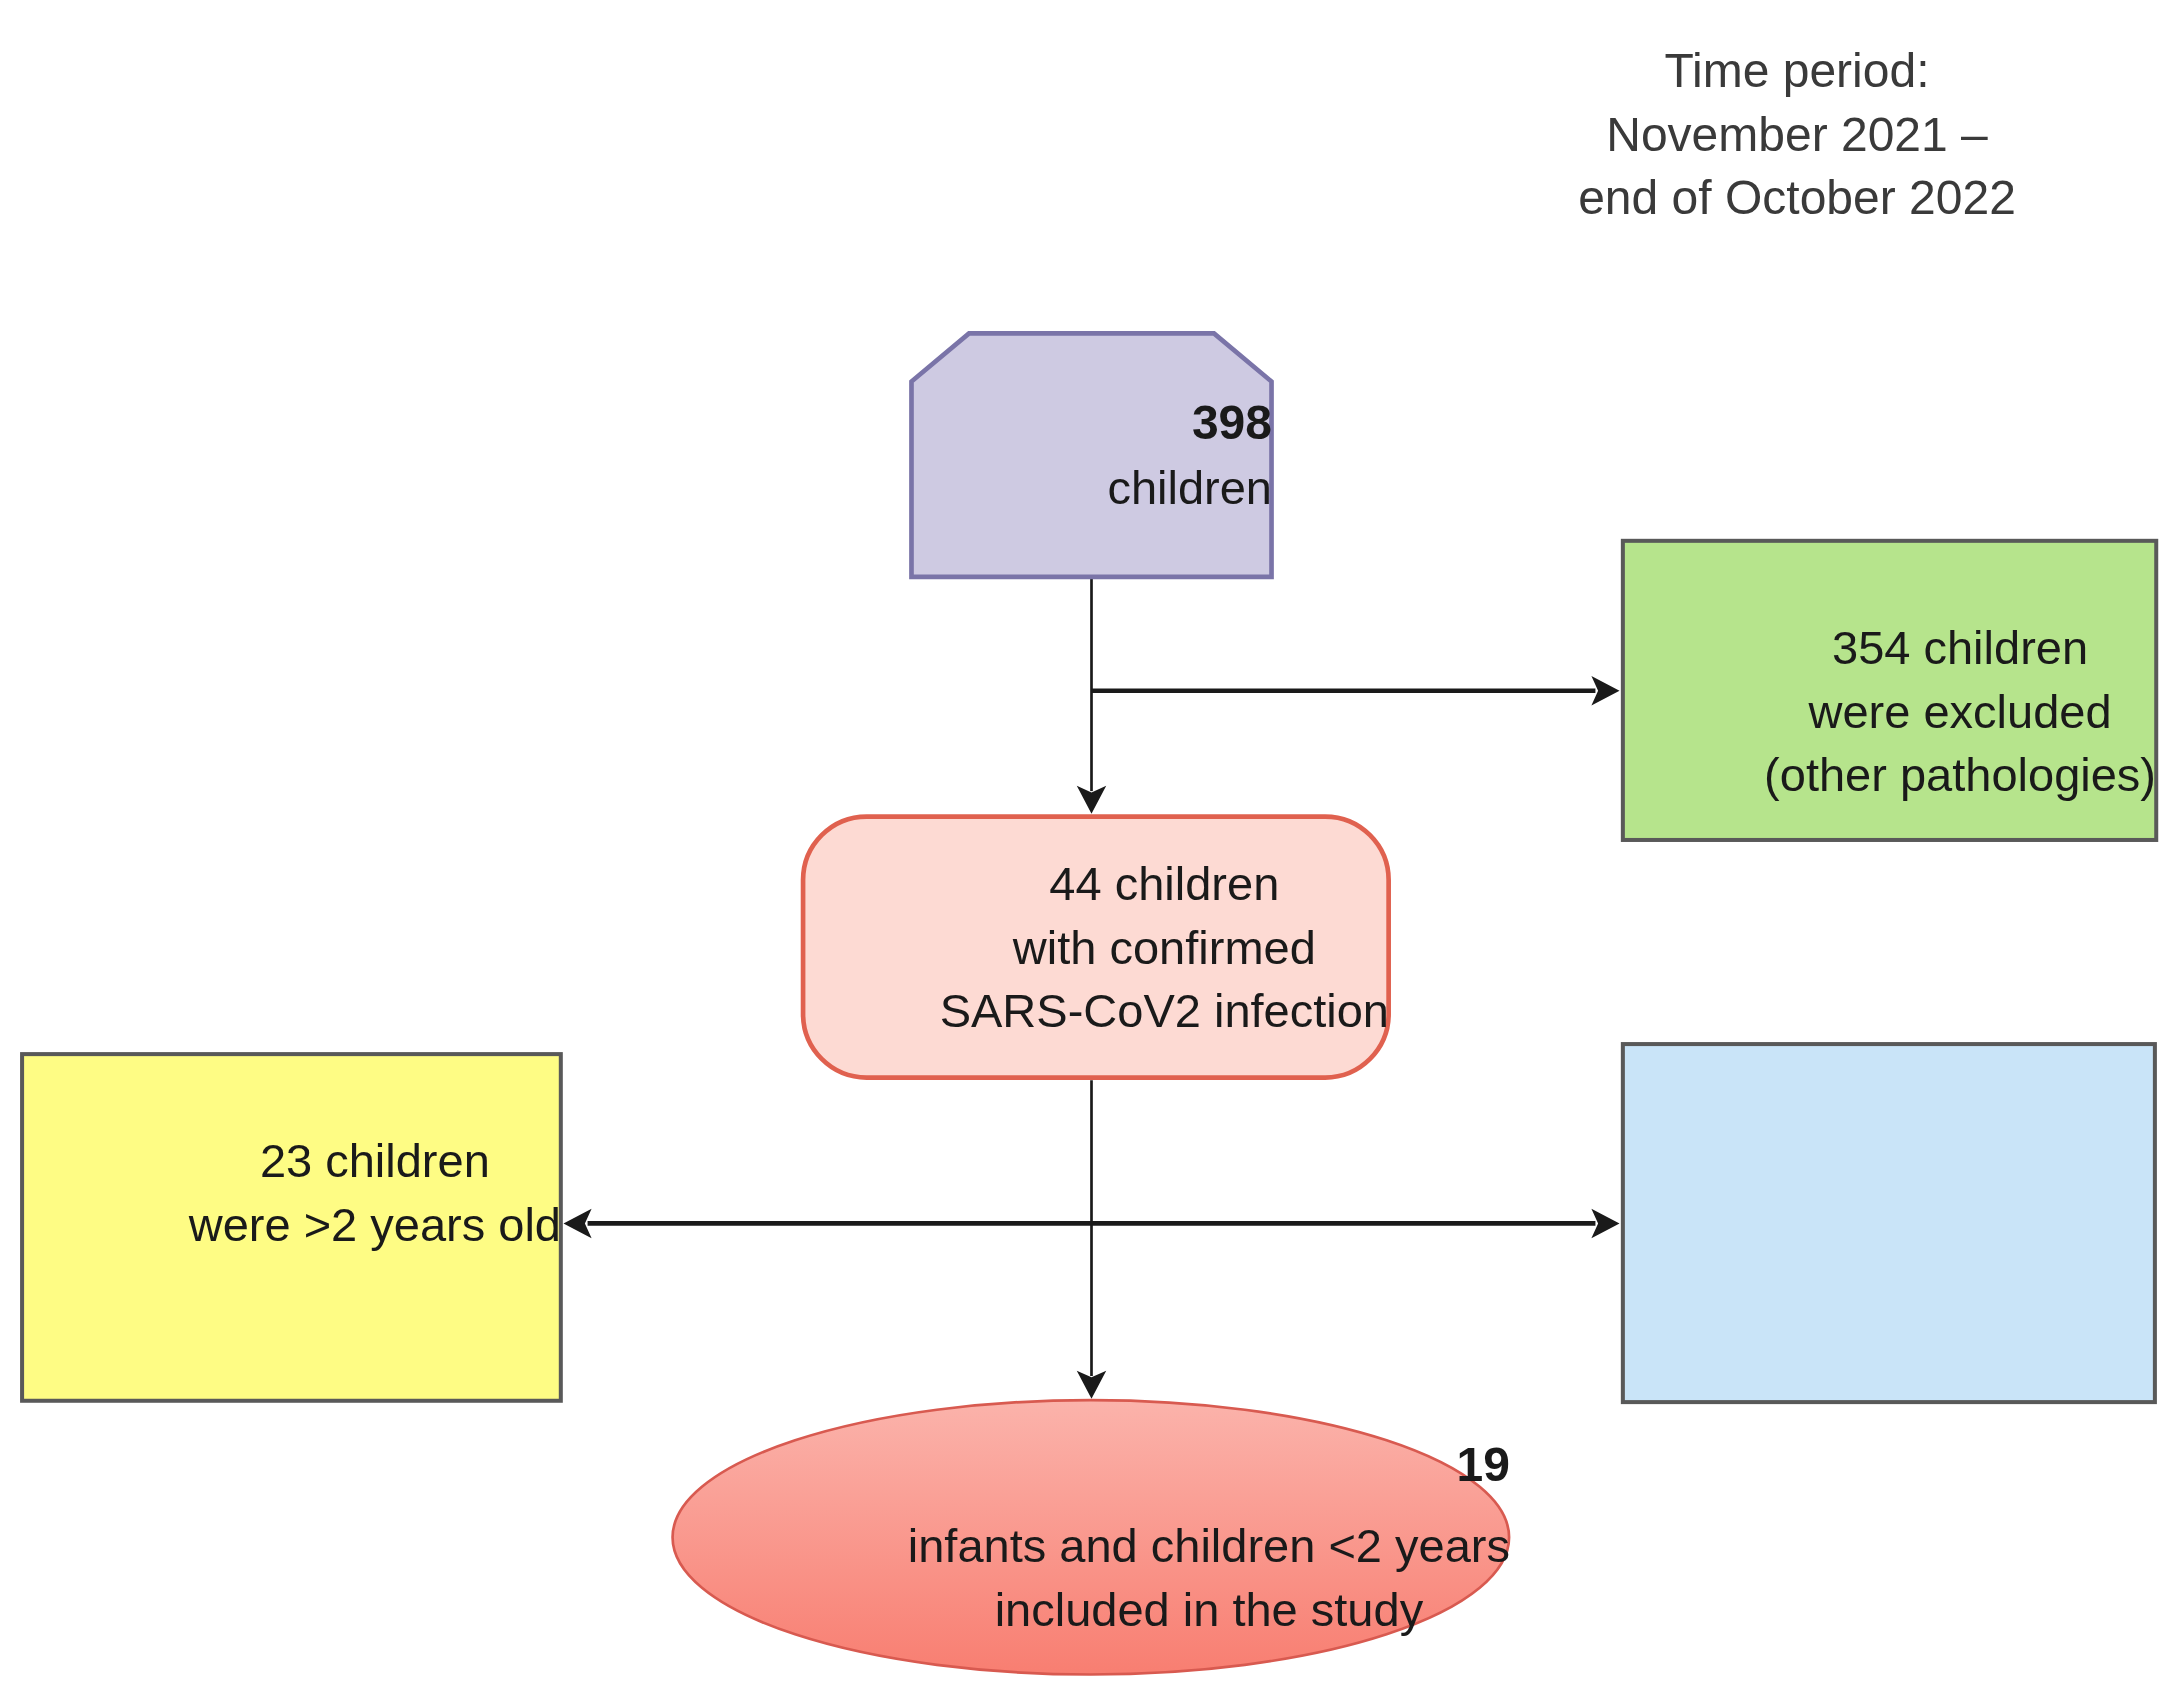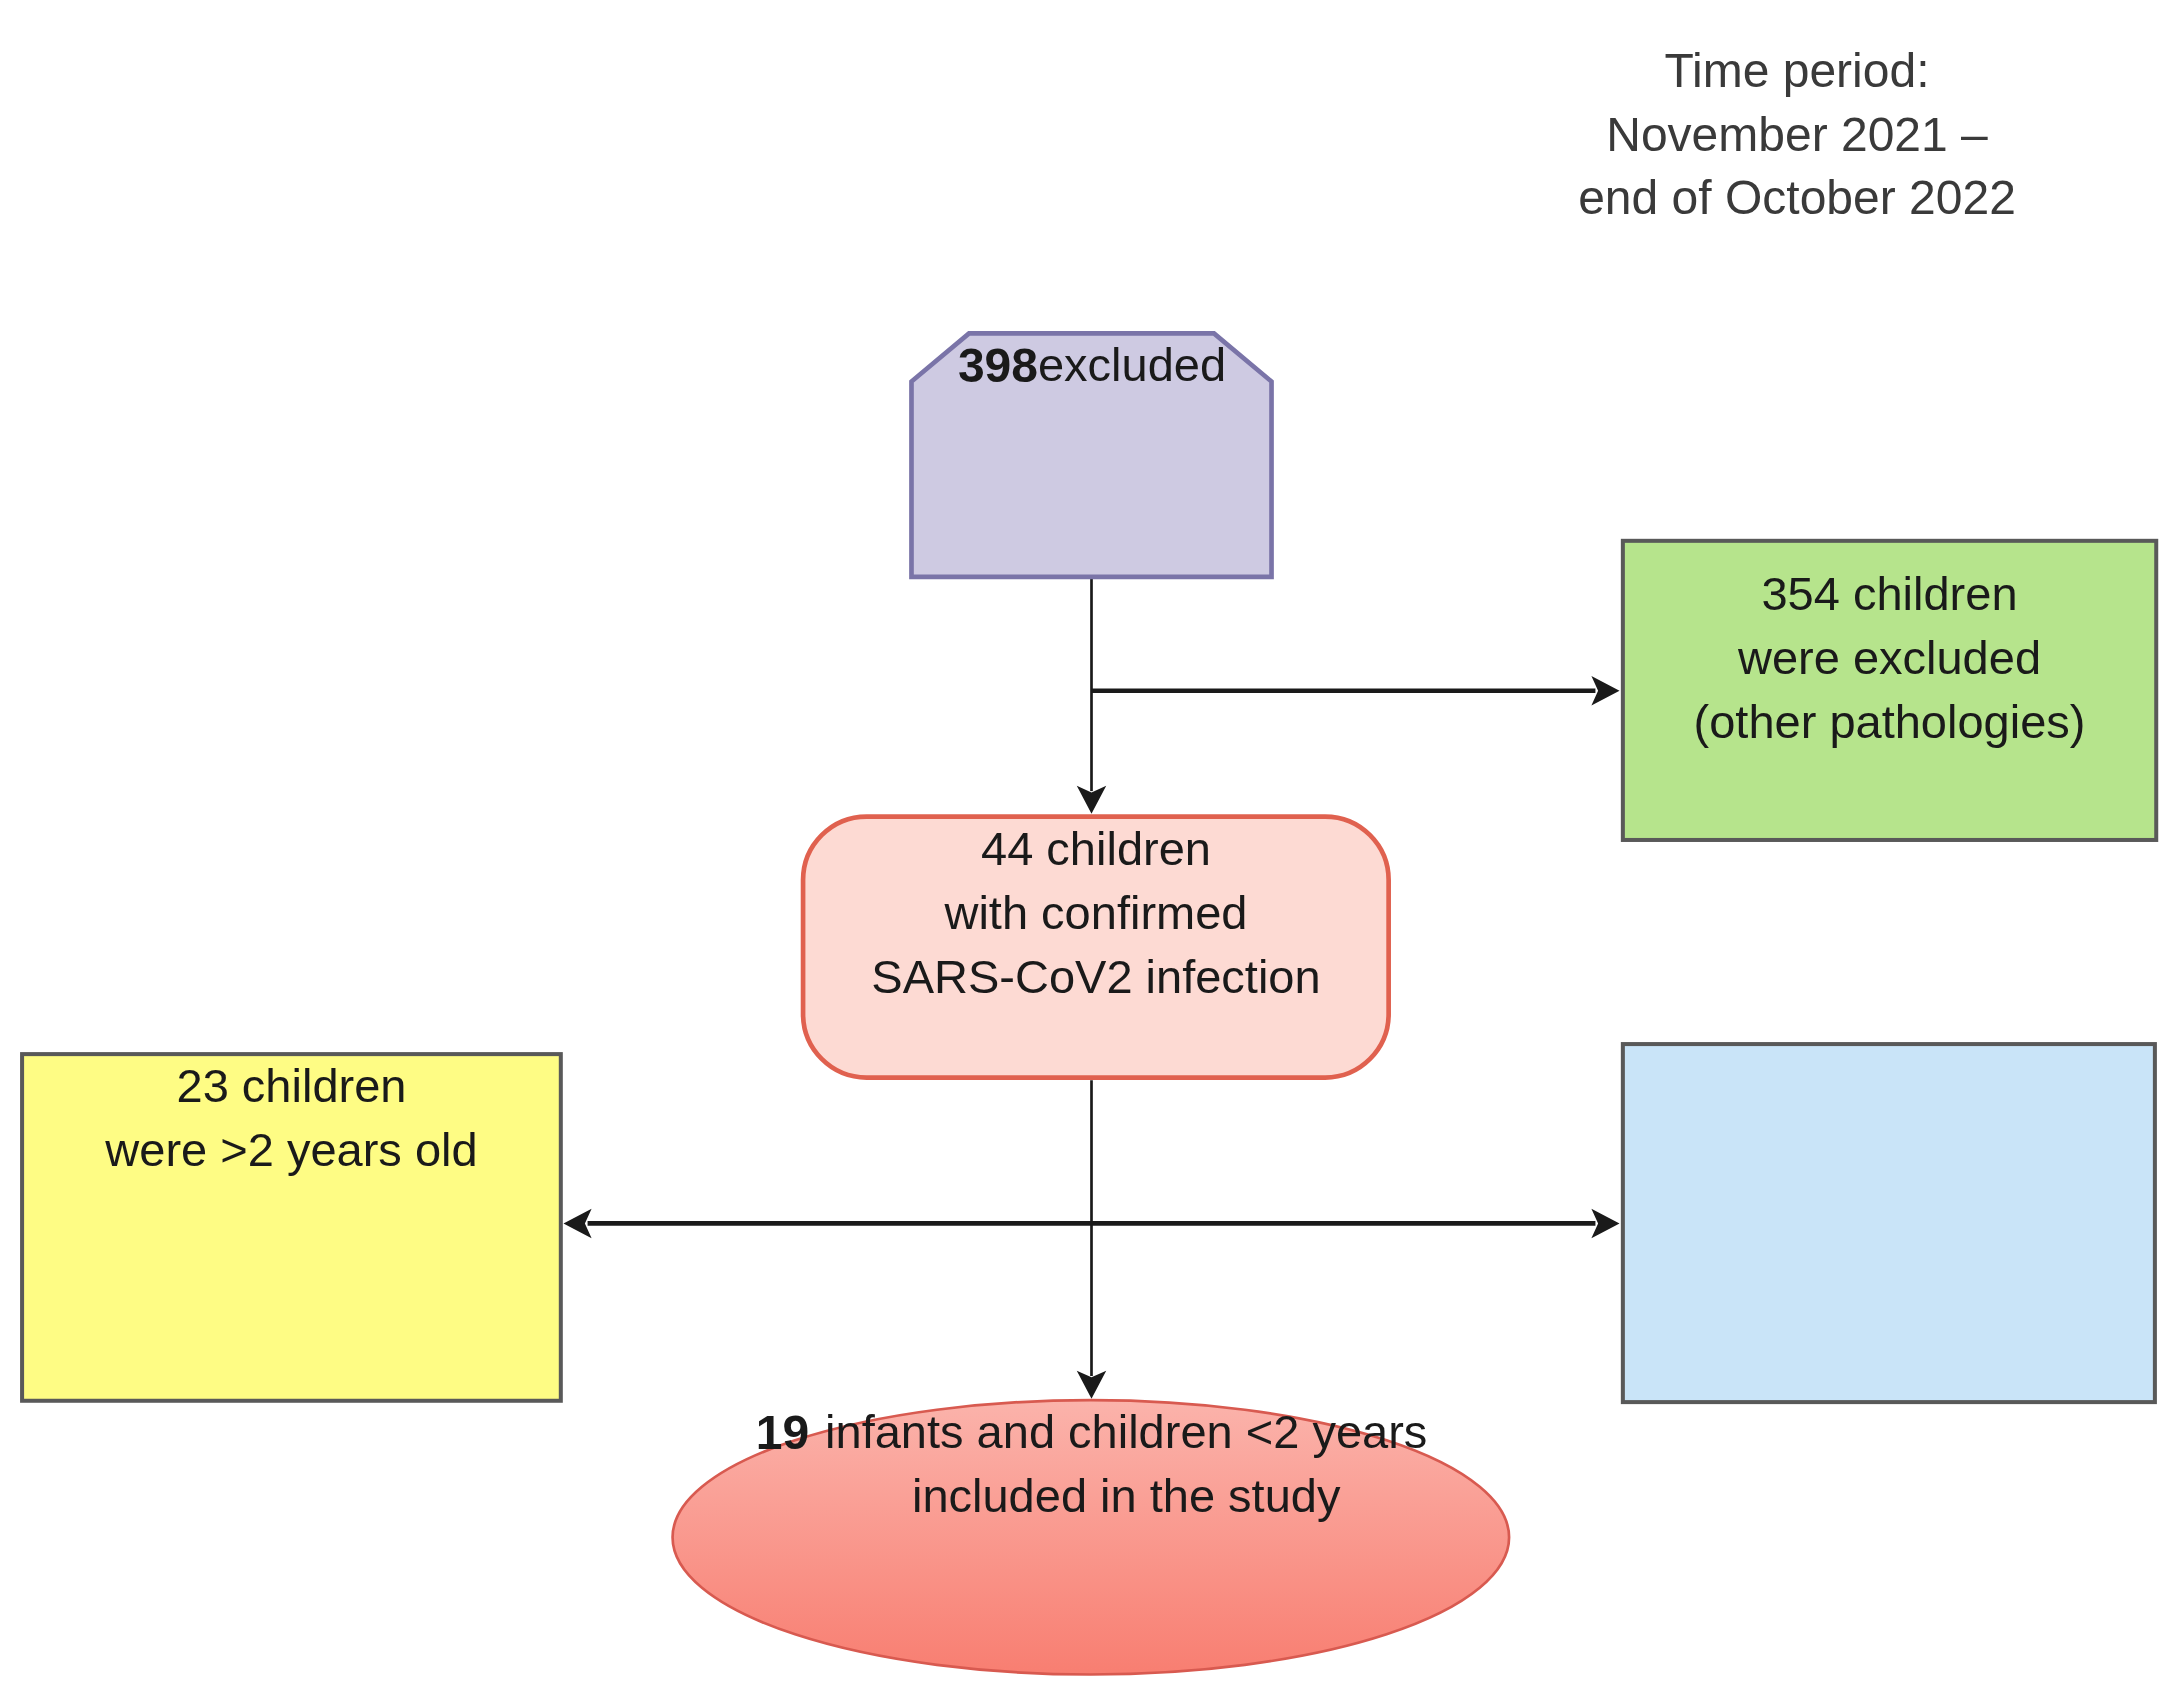--- a/index.html
+++ b/index.html
@@ -23,22 +23,22 @@
   .stop-bottom { stop-color:var(--ellipse-bottom,#F87E71); }
 
   .arrow-line { stroke:var(--arrow,#1a1a1a); fill:none; }
   .thin  { stroke-width:4; }
   .thick { stroke-width:7; }
   .arrow-head { fill:var(--arrow,#1a1a1a); stroke:none; }
 
   
   .node-text {
     position:absolute;
-    display:flex; flex-direction:row;
-    align-items:flex-start; justify-content:center;
+    display:flex; flex-direction:column;
+    align-items:flex-end; justify-content:center;
     text-align:center;
     color:var(--text,#1a1a1a);
     font-size:47px; line-height:1.36;
     white-space:pre-line;
   }
   .num { font-weight:bold; font-size:48px; }
   .annotation {
     position:absolute;
     text-align:center;
     font-size:48px; line-height:1.33;
@@ -79,21 +79,21 @@
     <rect class="box-blue" x="2425" y="1560" width="795" height="535"></rect>
     <ellipse class="ellipse-node" cx="1630" cy="2297" rx="625" ry="205"></ellipse>
   </svg>
 
   <div class="annotation" style="left:1496px; top:16.7px; width:602px;margin-top:22px;">Time period:
 November 2021 –
 end of October 2022</div>
 
   <div class="node-text" style="left:912px; top:333px; width:360px; height:244px;">
     <span class="num">398</span>
-    <span>excluded</span>
+    <span>children</span>
   </div>
 
   <div class="node-text" style="left:1623px; top:562px; width:533px; height:299px;">354 children
 were excluded
 (other pathologies)</div>
 
   <div class="node-text" style="left:803px; top:817px; width:586px; height:261px;">44 children
 with confirmed
 SARS-CoV2 infection</div>
 

